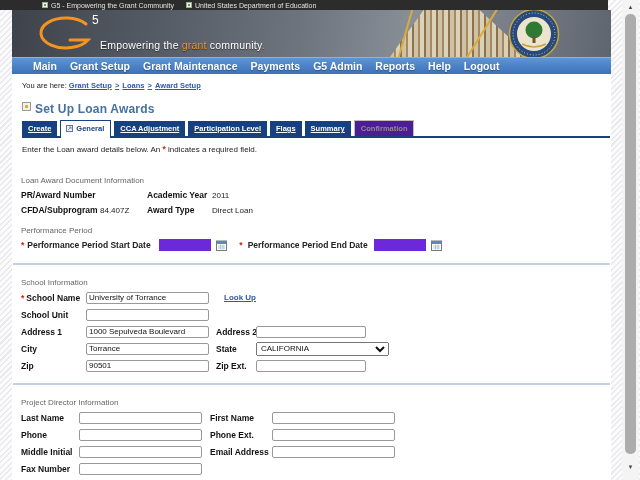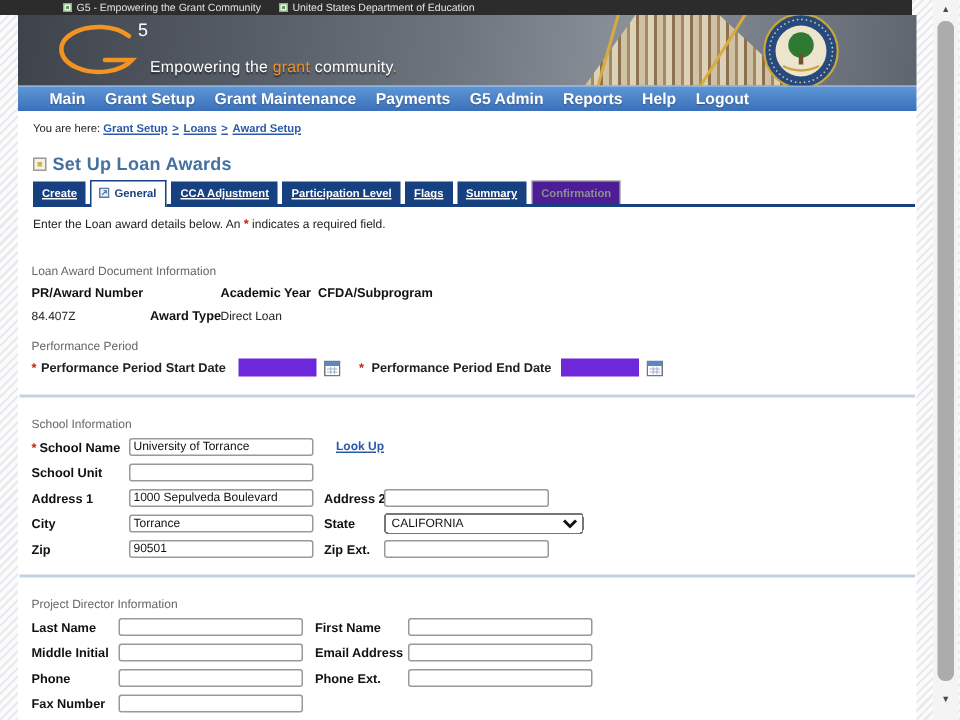--- a/index.html
+++ b/index.html
@@ -56,21 +56,21 @@
     display:flex; align-items:center; column-gap:13px; padding-left:21px;
   }
   .navitem{ font-size:10.5px; font-weight:700; color:#fff; text-decoration:none; white-space:nowrap; cursor:pointer; text-shadow:0 1px 1px rgba(0,0,0,.3);text-align:center; }
 
   
   .crumb{ margin:7px 0 12px 10px; font-size:7.5px; color:#222; }
   .crumb a, .crumb .sep{ color:#2a5aa8; font-weight:700; text-decoration:underline; cursor:pointer; }
   .crumb .sep{ margin:0 1px; }
 
   
-  .pagetitle{ margin:9px 0 0 10px; display:flex; align-items:center; gap:4px; }
+  .pagetitle{ margin:9px 0 0 10px; display:flex; gap:4px; }
   .formicon{ width:9px; height:9px; border:1px solid #9a9a9a; background:#f4f0e2; position:relative; flex:0 0 auto;}
   .formicon::after{ content:""; position:absolute; left:2px; top:2px; width:3px; height:3px; background:#d4b24a; }
   .pagetitle h1{ font-size:12px; font-weight:700; color:#44719f; letter-spacing:.2px; }
 
   
   .tabs{ margin:4px 0 0 10px; display:flex; align-items:flex-end; gap:3px; border-bottom:2px solid #16407f; width:588px; }
   .tab{ font-size:7.5px; font-weight:700; padding:3px 6px; white-space:nowrap; cursor:pointer; }
   .t-link{ background:#16407f; color:#fff; text-decoration:underline; }
   .t-active{ background:#fff; color:#16407f; border:1px solid #16407f; border-bottom:none; margin-bottom:-2px; padding:3px 6px 5px 5px; display:flex; align-items:center; gap:3px; text-decoration:none; }
   .t-disabled{ background:#4c1d95; color:#8e8e8e; border:1px solid #bdbdbd; border-bottom:none; text-decoration:none; cursor:default; }
@@ -199,20 +199,21 @@
     <a class="tab t-disabled">Confirmation</a>
   </div>
 
   <div class="instruction"><span>Enter the Loan award details below. An </span><span class="req">*</span><span> indicates a required field.</span></div>
 
   <div class="sec-title mt-loan">Loan Award Document Information</div>
   <div class="loan-grid">
     <span class="flabel">PR/Award Number</span>
     <span class="fvalue"></span>
     <span class="flabel">Academic Year</span>
+    <span class="fvalue">2011</span>
     <span class="flabel">CFDA/Subprogram</span>
     <span class="fvalue">84.407Z</span>
     <span class="flabel">Award Type</span>
     <span class="fvalue">Direct Loan</span>
   </div>
 
   <div class="sec-title mt-perf">Performance Period</div>
   <div class="pp-row">
     <span class="req">*</span>
     <span class="pp-lbl w129">Performance Period Start Date</span>
@@ -279,29 +280,29 @@
   <div class="divider d2"></div>
 
   <div class="sec-title mt-dir">Project Director Information</div>
   <div class="form-row">
     <span class="d1c flabel">Last Name</span>
     <input class="inp w104" value="" style="">
     <span class="d2c flabel">First Name</span>
     <input class="inp w104" value="" style="">
   </div>
   <div class="form-row">
+    <span class="d1c flabel">Phone</span>
+    <input class="inp w104" value="" style="">
+    <span class="d2c flabel">Phone Ext.</span>
+    <input class="inp w104" value="" style="">
+  </div>
+  <div class="form-row">
     <span class="d1c flabel">Middle Initial</span>
     <input class="inp w104" value="" style="">
     <span class="d2c flabel">Email Address</span>
-    <input class="inp w104" value="" style="">
-  </div>
-  <div class="form-row">
-    <span class="d1c flabel">Phone</span>
-    <input class="inp w104" value="" style="">
-    <span class="d2c flabel">Phone Ext.</span>
     <input class="inp w104" value="" style="">
   </div>
   <div class="form-row">
     <span class="d1c flabel">Fax Number</span>
     <input class="inp w104" value="" style="">
   </div>
 
 </div>
 
 <div class="scrollbar">

